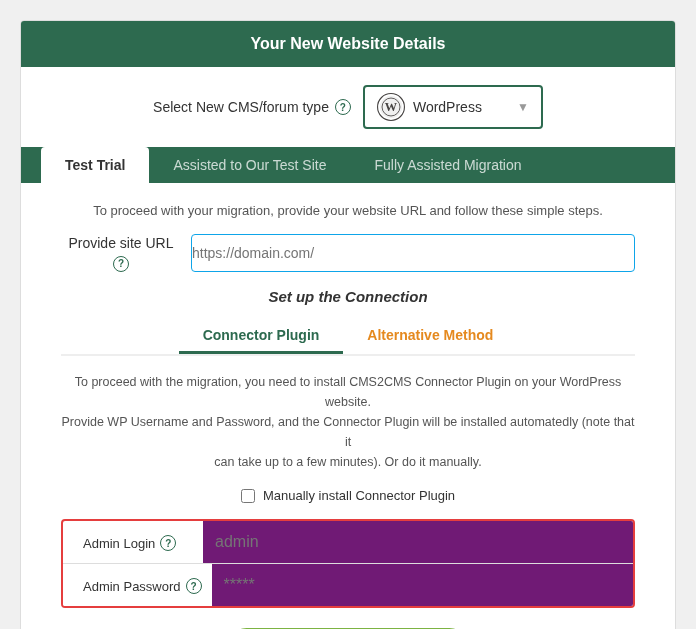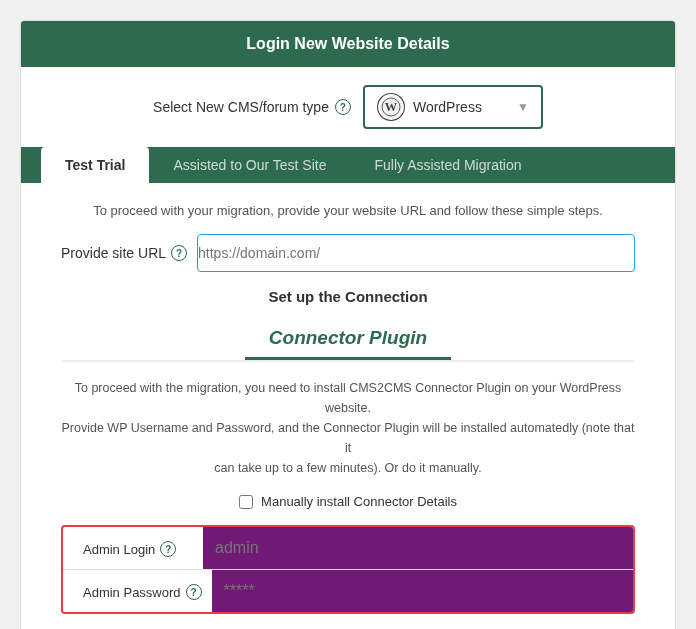--- a/index.html
+++ b/index.html
@@ -119,50 +119,51 @@
     }
     .field-label {
       font-size: 14px;
       color: #333;
       min-width: 120px;
       text-align: right;
       display: flex;
       align-items: center;
       justify-content: flex-end;
       gap: 5px;
+      flex-direction: column;
     }
     .field-input {
       flex: 1;
       padding: 10px 0;
       border: 1px solid #0ea5e9;
       border-radius: 4px;
       font-size: 14px;
       color: #999;
       outline: none;
     }
     .section-title {
       text-align: center;
       font-size: 15px;
       color: #333;
       margin-bottom: 14px;
+      font-style: italic;
     }
     .sub-tabs {
       display: flex;
       justify-content: center;
       border-bottom: 2px solid #eee;
       margin-bottom: 16px;
     }
     .sub-tab {
       padding: 8px 24px;
-      font-size: 19px;
+      font-size: 14px;
       cursor: pointer;
       color: #2d6a4f;
       border-bottom: 3px solid transparent;
       font-weight: bold;
-      font-style: italic;
     }
     .sub-tab.active {
       border-bottom: 3px solid #2d6a4f;
       color: #2d6a4f;
     }
     .sub-tab:not(.active) {
       color: #e5891e;
       font-weight: bold;
     }
     .desc-text {
@@ -233,21 +234,21 @@
       font-weight: bold;
       cursor: pointer;
     }
   </style>
 </head>
 <body>
 
 <div class="container">
 
   <div class="header">
-    <span>Login New Website Details</span>
+    <span>Your New Website Details</span>
   </div>
 
   <div class="cms-select-row">
     <div class="cms-label">
       <span>Select New CMS/forum type</span>
       <span class="help-icon">?</span>
     </div>
     <div class="cms-dropdown">
 
       <svg class="wp-icon" viewBox="0 0 100 100" xmlns="http://www.w3.org/2000/svg">
@@ -276,27 +277,28 @@
         <span>Provide site URL</span>
         <span class="help-icon">?</span>
       </div>
       <input type="text" class="field-input" placeholder="https://domain.com/" style="">
     </div>
 
     <h3 class="section-title">Set up the Connection</h3>
 
     <div class="sub-tabs">
       <div class="sub-tab active">Connector Plugin</div>
+      <div class="sub-tab">Alternative Method</div>
     </div>
 
     <p class="desc-text">To proceed with the migration, you need to install CMS2CMS Connector Plugin on your WordPress website.<br>Provide WP Username and Password, and the Connector Plugin will be installed automatedly (note that it<br>can take up to a few minutes). Or do it manually.</p>
 
     <div class="checkbox-row">
       <input type="checkbox" style="">
-      <span class="checkbox-label">Manually install Connector Details</span>
+      <span class="checkbox-label">Manually install Connector Plugin</span>
     </div>
 
     <div class="credentials-block">
 
       <div class="cred-field-row">
         <div class="cred-label">
           <span>Admin Login</span>
           <span class="help-icon">?</span>
         </div>
         <input type="text" class="cred-input" placeholder="admin" style="">

